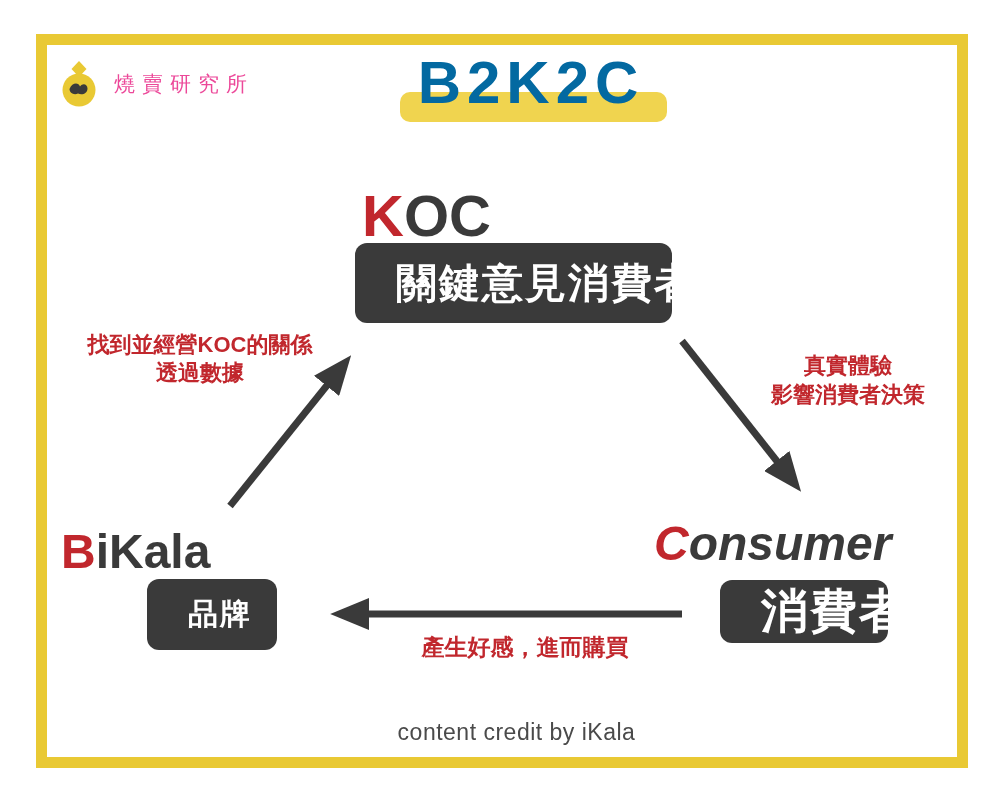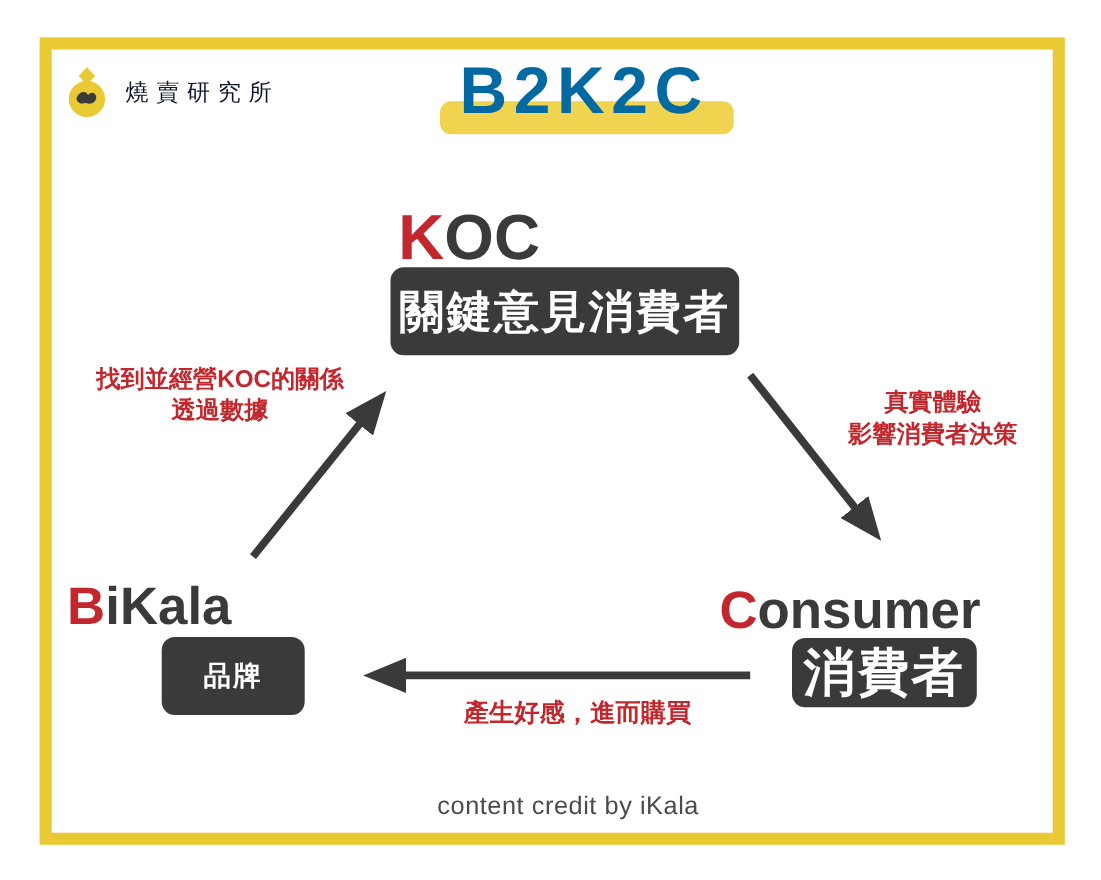--- a/index.html
+++ b/index.html
@@ -21,21 +21,21 @@
     pointer-events: none;
   }
   
   .logo {
     position: absolute; left: 58px; top: 61px;
     display: flex; align-items: center;
   }
   .logo-icon { width: 42px; height: 46px; display: block; }
   .logo-text {
     margin-left: 14px;
-    font-size: 21px; color: #0f172a;
+    font-size: 21px; color: #ec4899;
     letter-spacing: 7px; font-weight: 500;
     white-space: nowrap;
   }
   
   .title-highlight {
     position: absolute; left: 400px; top: 92px;
     width: 267px; height: 30px;
     background: #F0D44F; border-radius: 10px;
   }
   .title {
@@ -48,31 +48,31 @@
   }
   
   .heading {
     position: absolute; text-align: left;
     font-weight: 700; color: #3A3A3A;
     white-space: nowrap;
   }
   .heading .accent { color: #C1272D; }
   .koc-heading { left: 362px; top: 182px; width: 300px; font-size: 58px; }
   .brand-heading { left: 61px; top: 524px; width: 300px; font-size: 48px; }
-  .consumer-heading { left: 654px; top: 528px; width: 300px; font-size: 48px; }
+  .consumer-heading { left: 654px; top: 516px; width: 300px; font-size: 48px; font-style: italic; }
   
   .node-box {
     position: absolute;
     background: #3A3A3A; border-radius: 12px;
     color: #ffffff; font-weight: 700;
-    display: flex; align-items: center; justify-content: center;
-    letter-spacing: 2px; white-space: nowrap;
+    display: flex; align-items: center; justify-content: flex-start;
+    letter-spacing: 2px; white-space: nowrap; padding-left: 41px;
   }
   .koc-box { left: 355px; top: 243px; width: 317px; height: 80px; font-size: 41px; }
-  .brand-box { left: 147px; top: 579px; width: 130px; height: 71px; font-size: 25px; }
+  .brand-box { left: 147px; top: 579px; width: 130px; height: 71px; font-size: 30px; }
   .consumer-box { left: 720px; top: 580px; width: 168px; height: 63px; font-size: 47px; }
   
   .arrows {
     position: absolute; left: 0; top: 0;
     width: 1001px; height: 800px;
     pointer-events: none;
   }
   
   .edge-label {
     position: absolute; text-align: center;

